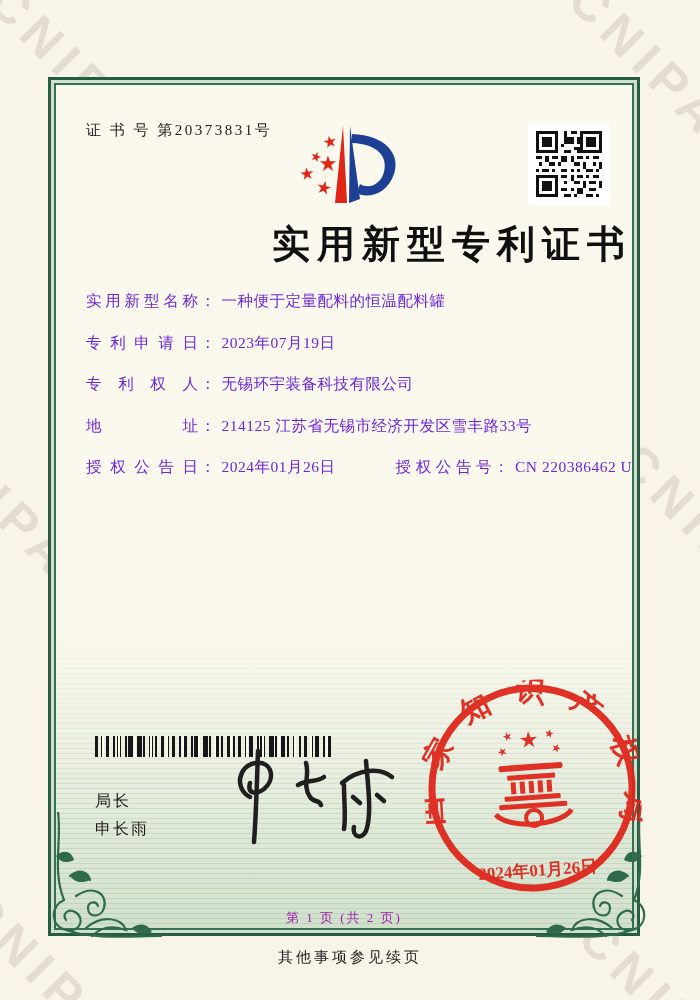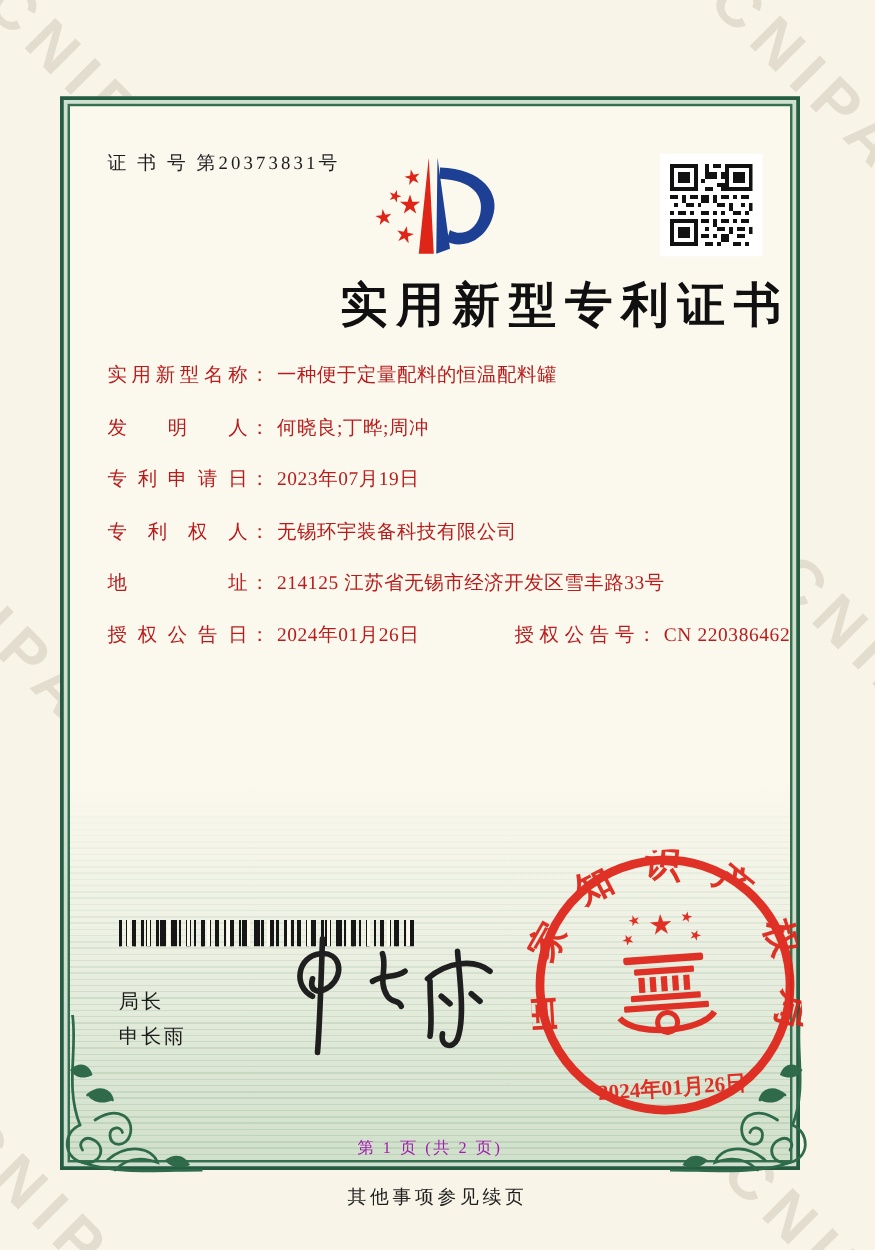--- a/index.html
+++ b/index.html
@@ -26,27 +26,27 @@
       -webkit-mask-image:linear-gradient(180deg,transparent 0%,#000 60%);
       mask-image:linear-gradient(180deg,transparent 0%,#000 60%);}
 
   .cert-no{position:absolute;left:30px;top:36px;font-size:15px;letter-spacing:2.5px;color:#1d1d1d;}
   .logo{position:absolute;left:224px;top:30px;width:132px;height:96px;}
   .qr{position:absolute;left:472px;top:38px;width:82px;height:82px;background:#fff;
       display:flex;align-items:center;justify-content:center;}
   .title{position:absolute;left:0;right:0;top:134px;text-align:right;
       font-size:38px;font-weight:bold;letter-spacing:7px;color:#101010;}
 
-  .fields{position:absolute;left:30px;top:203px;width:532px;font-size:15.5px;color:#b91c1c;}
+  .fields{position:absolute;left:30px;top:203px;width:532px;font-size:15.5px;color:#6d28d9;}
   .field-row{line-height:26px;margin-bottom:15.5px;white-space:nowrap;}
   .f-label{display:inline-block;width:112px;text-align:justify;text-align-last:justify;vertical-align:top;}
   .f-colon{display:inline-block;margin:0 6px 0 2px;}
   .f-value{letter-spacing:0.5px;}
   .f-value.wide{display:inline-block;width:150px;}
-  .f-label.second{width:96px;margin-left:40px;}
+  .f-label.second{width:96px;margin-left:24px;}
 
   .paras{position:absolute;left:30px;top:486px;width:526px;font-size:14.5px;line-height:21.5px;
       color:#222;text-align:justify;}
   .paras p{margin:0 0 2px 0;text-indent:2.2em;}
 
   .barcode{position:absolute;left:39px;top:651px;width:237px;height:21px;
       background:
         repeating-linear-gradient(90deg,rgba(251,248,238,0) 0 7px,#fbf8ee 7px 9px,rgba(251,248,238,0) 9px 16px),
         repeating-linear-gradient(90deg,#161616 0 2px,transparent 2px 6px),
         repeating-linear-gradient(90deg,#161616 0 3px,transparent 3px 11px);}
@@ -125,23 +125,20 @@
             M9 20h2v1H9zM12 20h1v1h-1zM16 20h2v1h-2zM19 20h1v1h-1z"></path>
           </g>
         </svg>
       </div>
 
       <div class="title">实用新型专利证书</div>
 
       <div class="fields">
         <div class="field-row">
           <span class="f-label">实用新型名称</span><span class="f-colon">：</span><span class="f-value">一种便于定量配料的恒温配料罐</span>
-        </div>
-        <div class="field-row">
-          <span class="f-label">发明人</span><span class="f-colon">：</span><span class="f-value">何晓良;丁晔;周冲</span>
         </div>
         <div class="field-row">
           <span class="f-label">专利申请日</span><span class="f-colon">：</span><span class="f-value">2023年07月19日</span>
         </div>
         <div class="field-row">
           <span class="f-label">专利权人</span><span class="f-colon">：</span><span class="f-value">无锡环宇装备科技有限公司</span>
         </div>
         <div class="field-row">
           <span class="f-label">地址</span><span class="f-colon">：</span><span class="f-value">214125 江苏省无锡市经济开发区雪丰路33号</span>
         </div>

